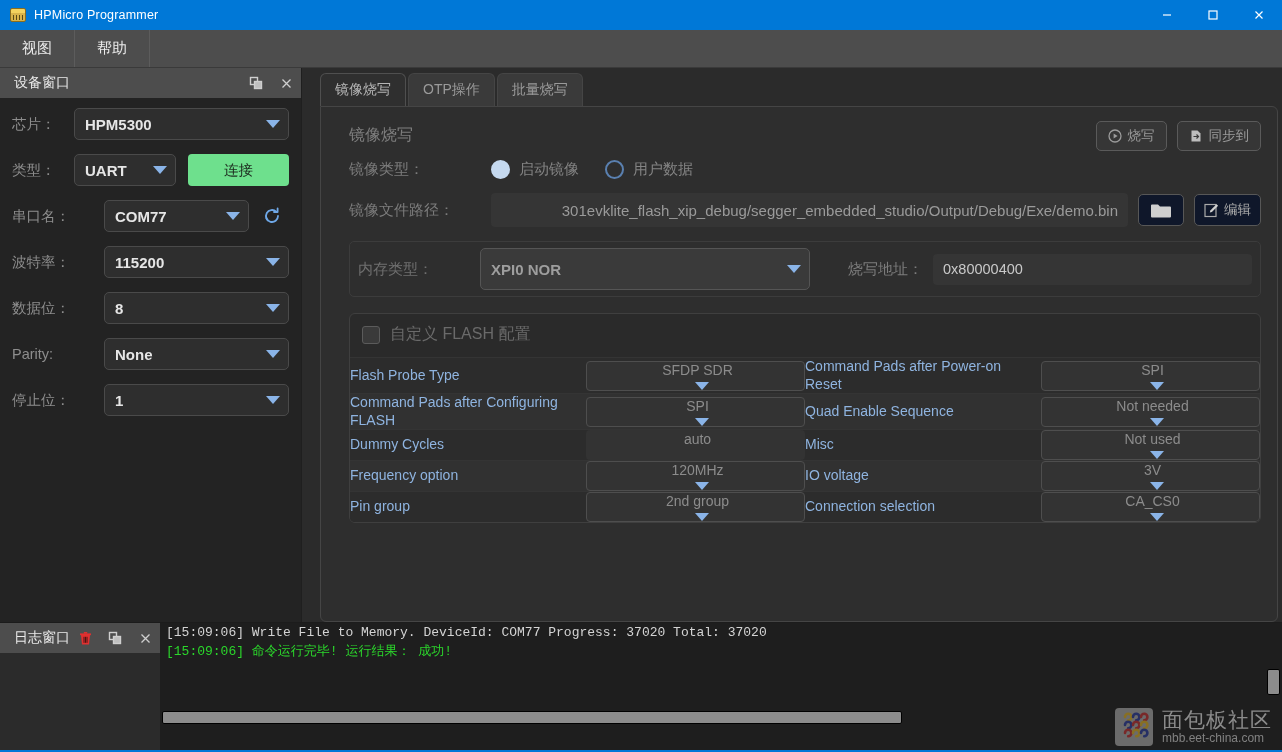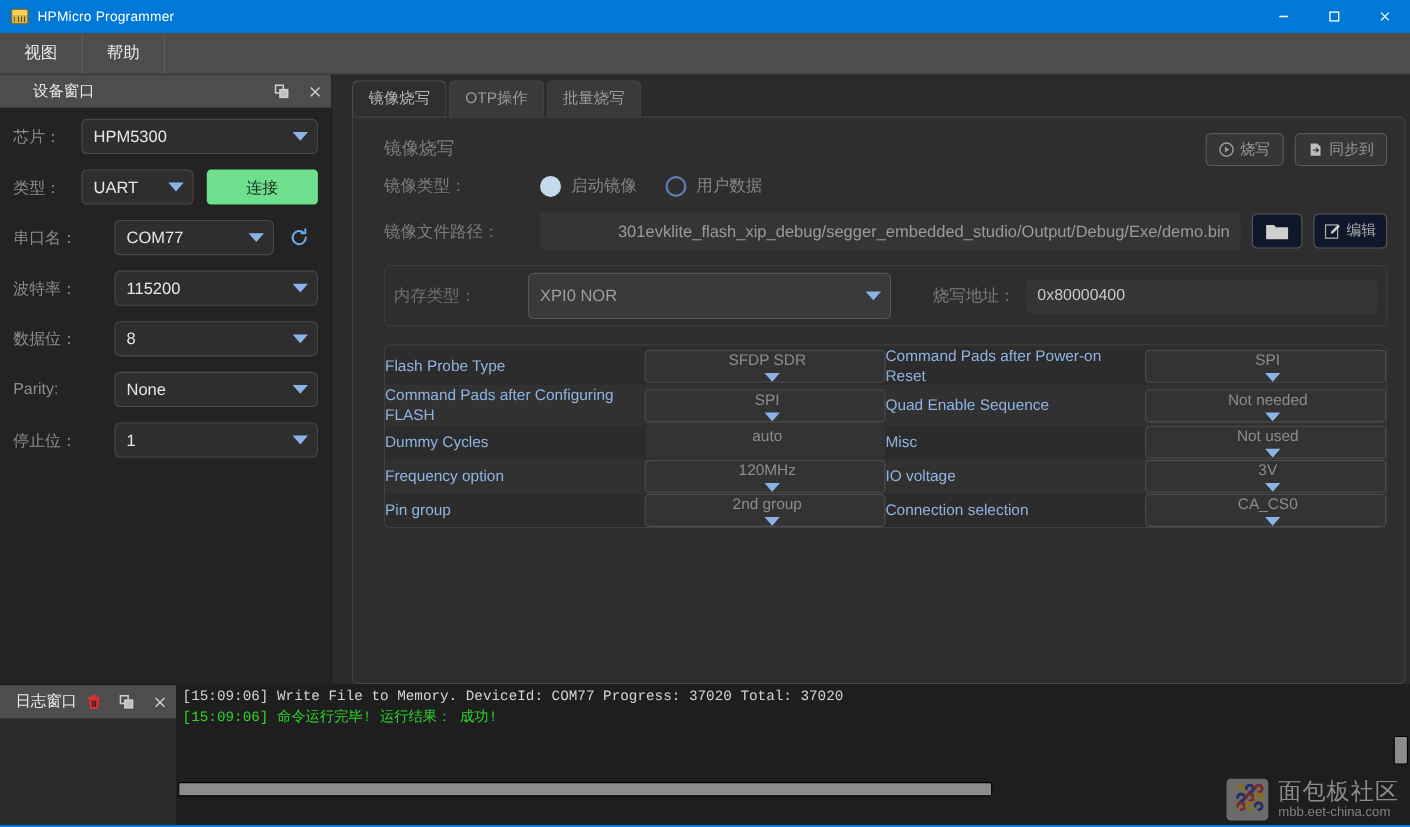--- a/index.html
+++ b/index.html
@@ -50,40 +50,40 @@
     background: #2b2b2b; display: flex;
   }
 
   
   .dock {
     width: 302px; display: flex; flex-direction: column; background: #2b2b2b;
     border-right: 1px solid #1f1f1f;
   }
   .dock-header {
     height: 30px; background: #4d4d4d; display: flex; align-items: center;
-    padding-left: 30px; color: #e8e8e8; font-size: 14px;
+    padding-left: 14px; color: #e8e8e8; font-size: 14px;
   }
   .dock-header .spacer { flex: 1; }
   .dock-tool {
     width: 30px; height: 30px; display: flex; align-items: center; justify-content: center;
     color: #cfcfcf;
   }
   .dock-body { flex: 1; background: #232323; padding: 10px 12px 0 12px; }
 
   .frow { display: flex; align-items: center; margin-bottom: 14px; }
   .flabel {
     color: #8d8d8d; font-size: 14.5px; width: 62px; flex: none;
     white-space: nowrap;
   }
   .flabel.wide { width: 92px; }
 
   .ctl {
     background: #2e2e2e; border: 1px solid #4a4a4a; border-radius: 5px;
     height: 32px; display: flex; align-items: center; padding: 0 8px 0 10px;
-    color: #e6e6e6; font-size: 15px; position: relative;
+    color: #e6e6e6; font-size: 15px; position: relative; font-weight: bold;
   }
   .ctl .val { flex: 1; white-space: nowrap; overflow: hidden; }
   .caret {
     width: 0; height: 0; border-left: 7px solid transparent; border-right: 7px solid transparent;
     border-top: 8px solid #8ab4e8; margin-left: 8px; flex: none;
   }
 
   #chip-select { width: 220px; }
   #type-select { width: 104px; }
   .connect-btn {
@@ -441,20 +441,24 @@
           <span class="val">XPI0 NOR</span>
           <span class="caret"></span>
         </div>
         <div class="lbl2">烧写地址：</div>
         <div class="addrbox">
           <span>0x80000400</span>
         </div>
       </div>
 
       <div class="flashbox">
+        <div class="flashbox-head">
+          <span class="chk"></span>
+          <span class="t">自定义 FLASH 配置</span>
+        </div>
 
         <table class="cfg">
           <tbody>
               <tr class="row-a">
             <td class="col-l1 cell-label">Flash Probe Type</td>
             <td class="cell-ctl">
               <div class="cfg-sel">
                 <span class="v">SFDP SDR</span>
                 <span class="caret"></span>
               </div>

